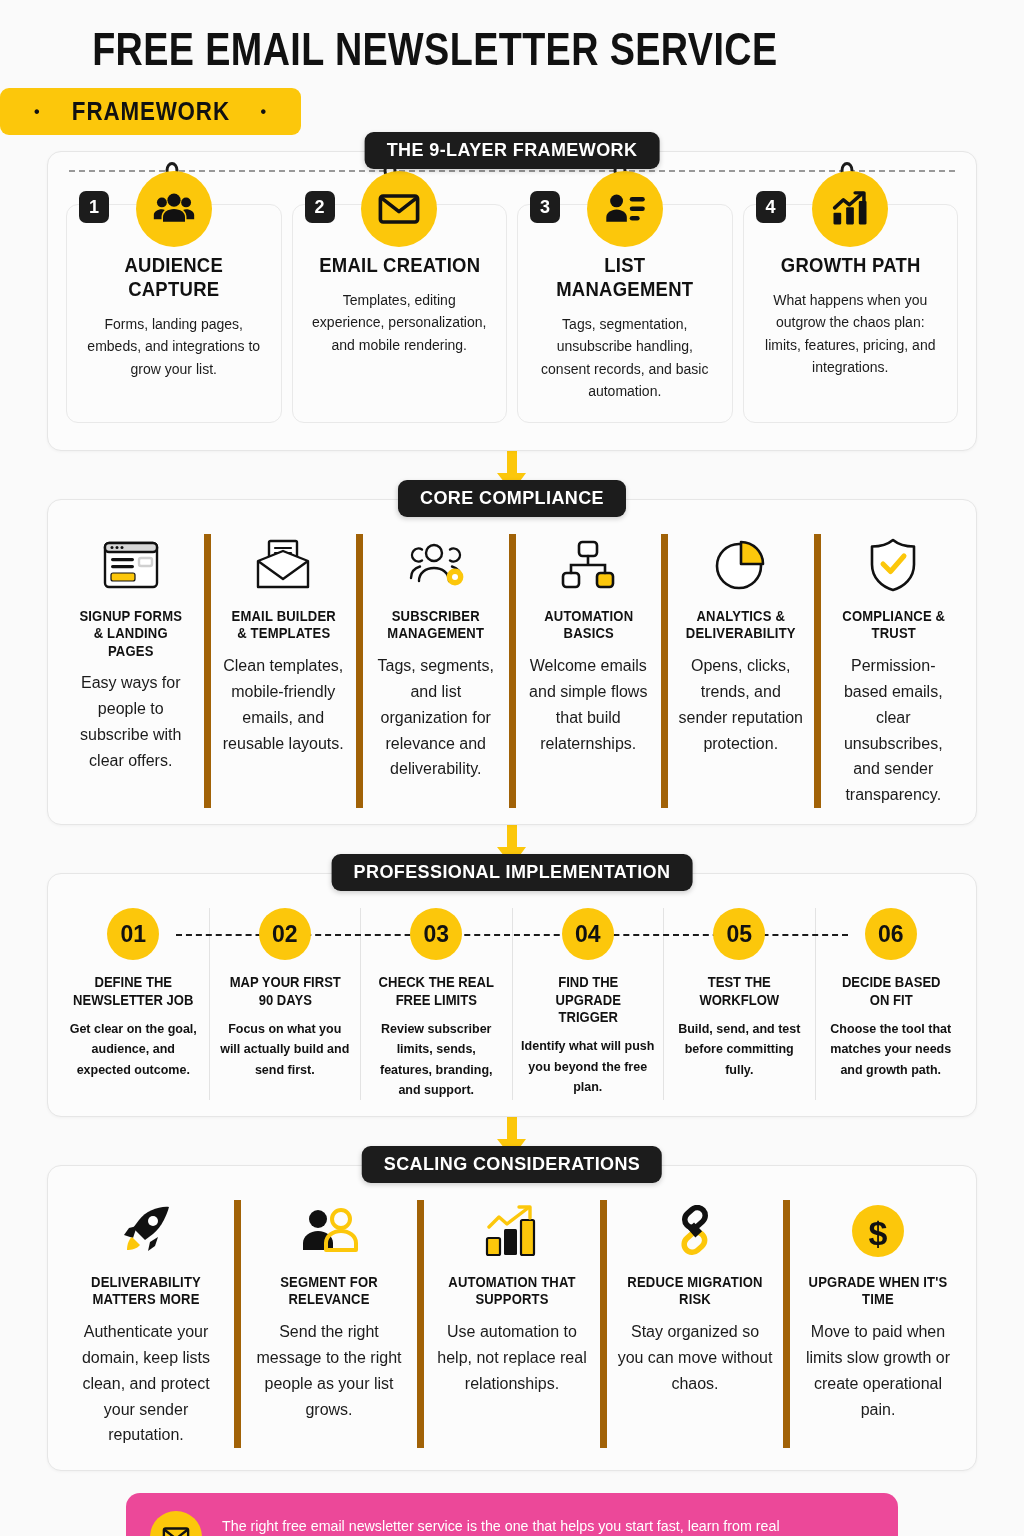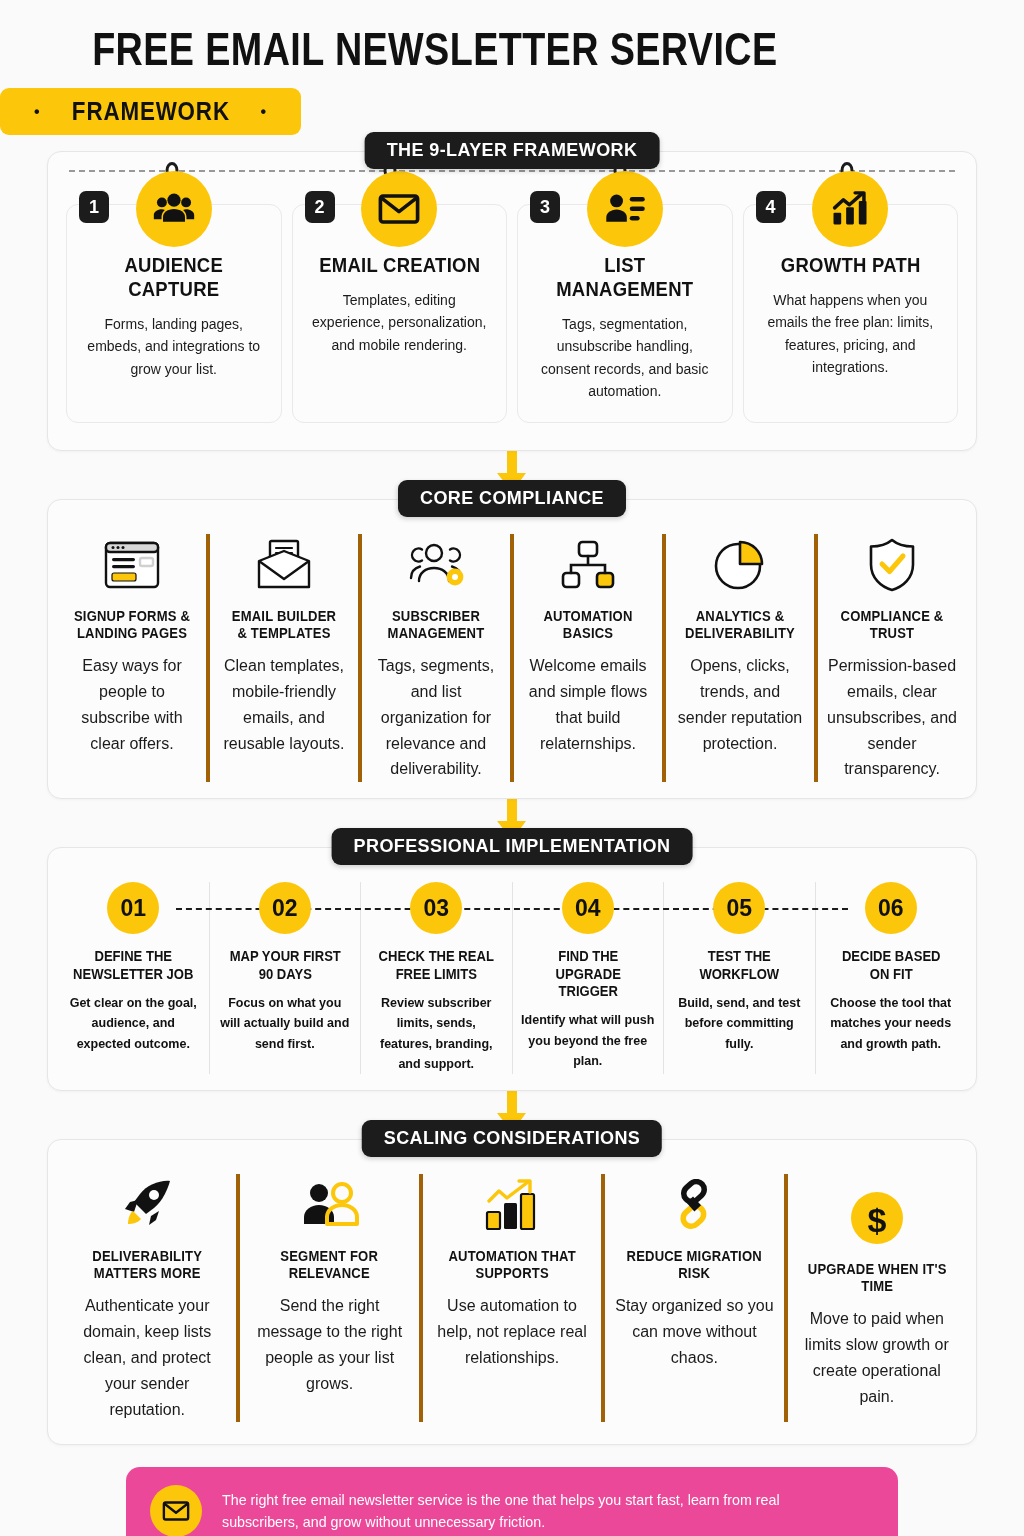--- a/index.html
+++ b/index.html
@@ -84,24 +84,24 @@
   .fcard p { font-size: 14px; line-height: 1.6; color: #1b1b1b; }
 
   
   .arrow-down { width: 930px; margin: 0 auto; display: flex; justify-content: center; }
   .arrow-down svg { display: block; }
 
   
   .grid-panel { padding: 34px 10px 16px; display: flex; }
   .gcol {
     flex: 1; text-align: center; padding: 0 9px;
-    border-right: 4px solid #a16207;
+    border-right: 7px solid #a16207;
     display: flex; flex-direction: column; align-items: center;
   }
-  .gcol:last-child { border-right: none; justify-content: center; }
+  .gcol:last-child { border-right: none; }
   .gicon { height: 62px; display: flex; align-items: center; justify-content: center; margin-bottom: 12px; }
   .gcol h4 {
     font-size: 14.5px; font-weight: bold; line-height: 1.2;
     transform: scaleX(0.9); letter-spacing: 0.2px; margin-bottom: 10px;
   }
   .gcol p { font-size: 16px; line-height: 1.62; color: #1b1b1b; }
 
   
   .steps-panel { padding: 34px 10px 16px; position: relative; }
   .steps-row { display: flex; position: relative; }
@@ -218,21 +218,21 @@
         <div class="ficon">
           <svg width="44" height="44" viewBox="0 0 24 24" fill="#111">
             <rect x="3" y="14" width="4.2" height="6.4" rx="0.6"></rect>
             <rect x="9.9" y="11" width="4.2" height="9.4" rx="0.6"></rect>
             <rect x="16.8" y="7.6" width="4.2" height="12.8" rx="0.6"></rect>
             <path d="M3.6 11.4L8.4 7l3.3 2.7L18.6 3.6" stroke="#111" stroke-width="1.9" fill="none" stroke-linecap="round" stroke-linejoin="round"></path>
             <path d="M14.8 3.2h4.8v4.6" stroke="#111" stroke-width="1.9" fill="none" stroke-linecap="round" stroke-linejoin="round"></path>
           </svg>
         </div>
         <h3>GROWTH PATH</h3>
-        <p>What happens when you emails the free plan: limits, features, pricing, and integrations.</p>
+        <p>What happens when you outgrow the chaos plan: limits, features, pricing, and integrations.</p>
       </div>
 
     </div>
   </div>
 </div>
 
 <div class="arrow-down">
   <svg width="34" height="42" viewBox="0 0 34 42">
       <path d="M12 0h10v22h9L17 41 2 22h10z" fill="#FCC70B"></path>
     </svg>

